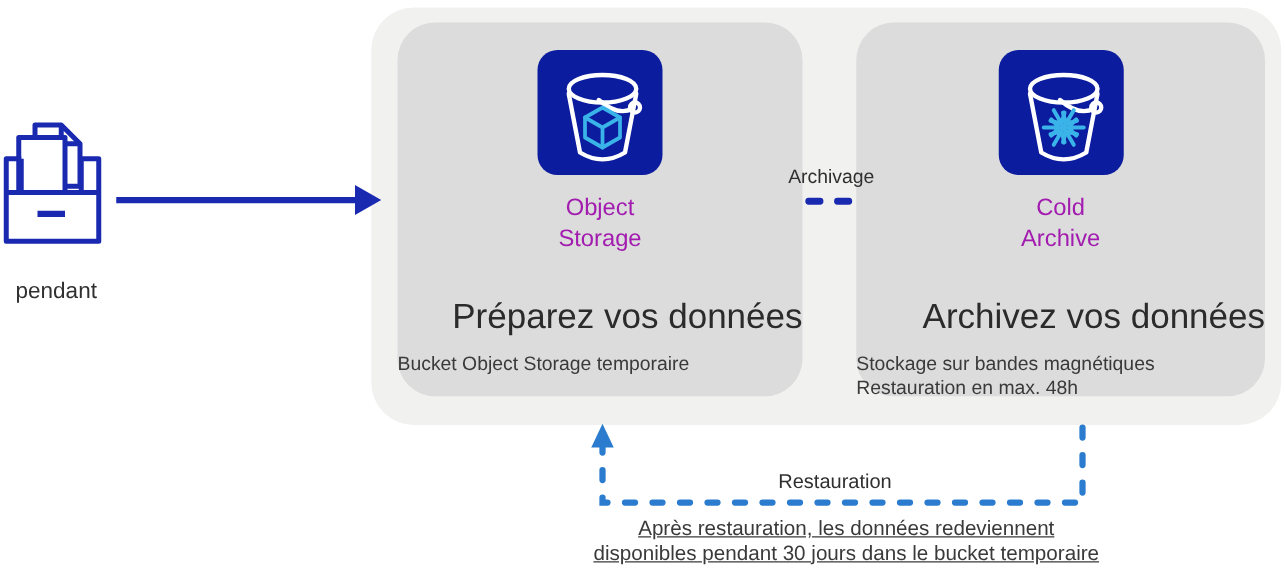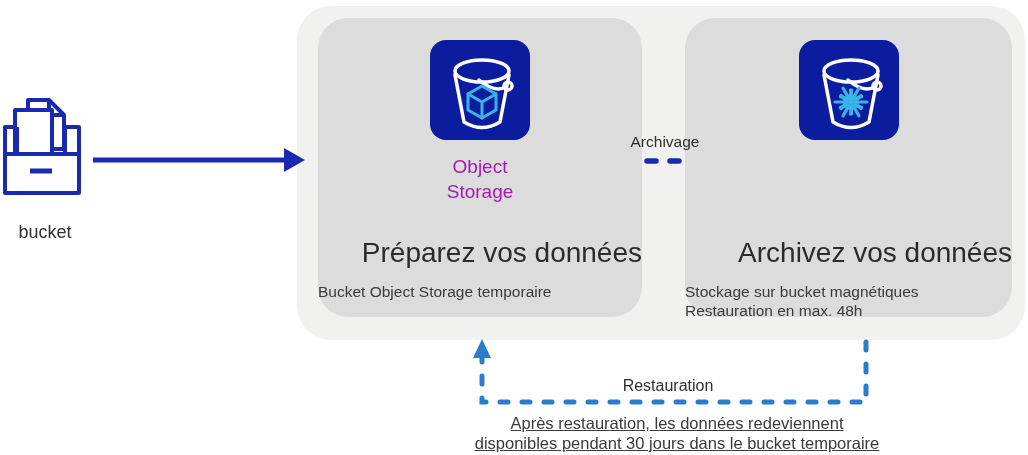--- a/index.html
+++ b/index.html
@@ -86,21 +86,21 @@
   <svg class="source-icon" viewBox="0 0 80 106">
     <path class="n-fill" d="M26,8 L47,8 L62,23 L62,57 L26,57 Z"></path>
     <path class="n" d="M47,8 L47,23 L62,23"></path>
     <rect class="n-fill" x="13" y="18" width="37" height="44"></rect>
     <path class="n" d="M15,35 L3,35 L3,101 L77,101 L77,35 L63,35"></path>
     <path class="n" d="M15,35 L15,62 M63,35 L63,62"></path>
     <path class="n" d="M3,62 L77,62"></path>
     <path class="n" d="M28,79 L50,79" style="stroke-width:5"></path>
   </svg>
   <div class="source-label">
-    <div>bucket</div>
+    <div>pendant</div>
   </div>
 
   <div class="card card-left">
     <div class="icon-square">
       <svg viewBox="0 0 100 100">
         <ellipse class="w" cx="52" cy="31" rx="27" ry="11"></ellipse>
         <path class="w" d="M25,35 L34,82 Q52,93 70,82 L79,35"></path>
         <path class="w" d="M49,40 Q64,53 76,47"></path>
         <circle class="w" cx="78" cy="46" r="4"></circle>
         <path class="c" d="M52,46 L66,54 L66,70 L52,78 L38,70 L38,54 Z"></path>
@@ -124,23 +124,27 @@
         <path class="w" d="M25,35 L34,82 Q52,93 70,82 L79,35"></path>
         <path class="w" d="M49,40 Q64,53 76,47"></path>
         <circle class="w" cx="78" cy="46" r="4"></circle>
         <g>
           <path class="s" d="M36,62 L68,62 M42,55.5 L48.5,62 L42,68.5 M62,55.5 L55.5,62 L62,68.5"></path>
           <path class="s" d="M36,62 L68,62 M42,55.5 L48.5,62 L42,68.5 M62,55.5 L55.5,62 L62,68.5" transform="rotate(60 52 62)"></path>
           <path class="s" d="M36,62 L68,62 M42,55.5 L48.5,62 L42,68.5 M62,55.5 L55.5,62 L62,68.5" transform="rotate(120 52 62)"></path>
         </g>
       </svg>
     </div>
+    <div class="icon-label">
+      <div>Cold</div>
+      <div>Archive</div>
+    </div>
     <div class="card-title">Archivez vos données</div>
     <div class="card-sub">
-      <div>Stockage sur bucket magnétiques</div>
+      <div>Stockage sur bandes magnétiques</div>
       <div>Restauration en max. 48h</div>
     </div>
   </div>
 
   <div class="arrow-label archivage-label">Archivage</div>
   <div class="arrow-label restauration-label">Restauration</div>
 
   <div class="footnote">
     <div>Après restauration, les données redeviennent</div>
     <div>disponibles pendant 30 jours dans le bucket temporaire</div>

